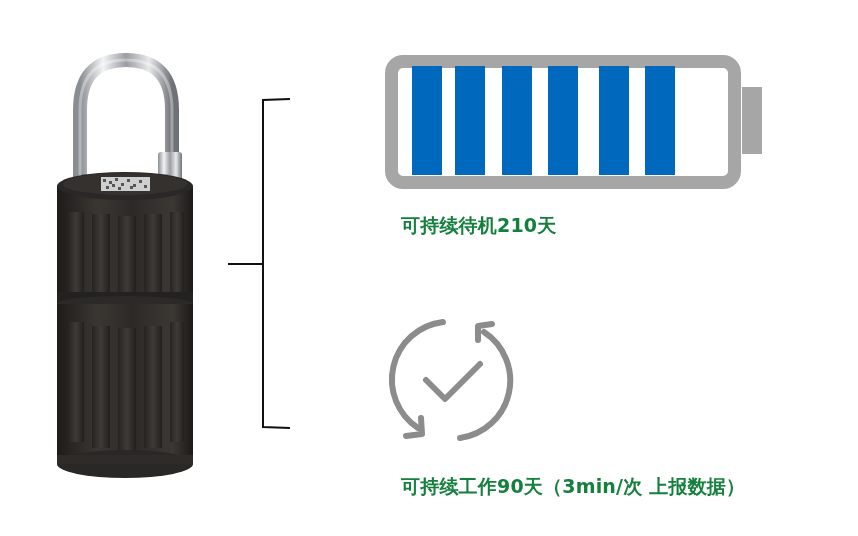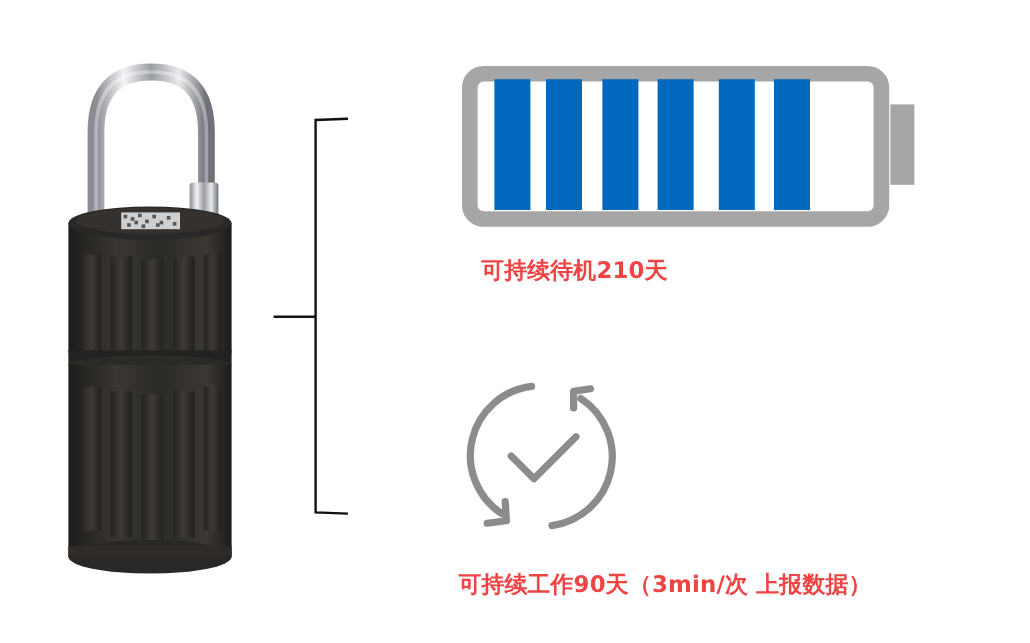--- a/index.html
+++ b/index.html
@@ -6,23 +6,23 @@
   body { width: 858px; height: 536px; position: relative; overflow: hidden;
          font-family: "DejaVu Sans", "Liberation Sans", sans-serif; }
   .abs { position: absolute; }
   .product-image { left: 0; top: 0; width: 240px; height: 536px; }
   .bracket { left: 220px; top: 85px; width: 80px; height: 360px; }
   .battery { left: 380px; top: 48px; width: 390px; height: 145px; }
   .battery-frame { position: absolute; left: 5px; top: 7px; width: 330px; height: 108px;
                    border: 13px solid #a6a6a6; border-radius: 18px; background: #fff; }
   .battery-terminal { position: absolute; left: 362px; top: 39px; width: 20px; height: 67px; background: #a6a6a6; }
   .battery-bar { position: absolute; top: 0; height: 109px; width: 30px; background: #0069bd; }
-  .label { color: #ef4444; font-weight: bold; font-size: 19px; white-space: nowrap; letter-spacing: 0.2px; }
+  .label { color: #15803d; font-weight: bold; font-size: 19px; white-space: nowrap; letter-spacing: 0.2px; }
   .label-standby { left: 401px; top: 213px; }
-  .label-work { left: 382px; top: 474px; }
+  .label-work { left: 401px; top: 474px; }
   .sync-icon { left: 380px; top: 310px; width: 140px; height: 140px; }
 </style>
 </head>
 <body>
 
 <div class="abs product-image">
   <svg width="240" height="536" viewBox="0 0 240 536">
     <defs>
       <linearGradient id="chrome" x1="0" x2="1" y1="0" y2="0">
         <stop offset="0" stop-color="#8a8d92"></stop>

